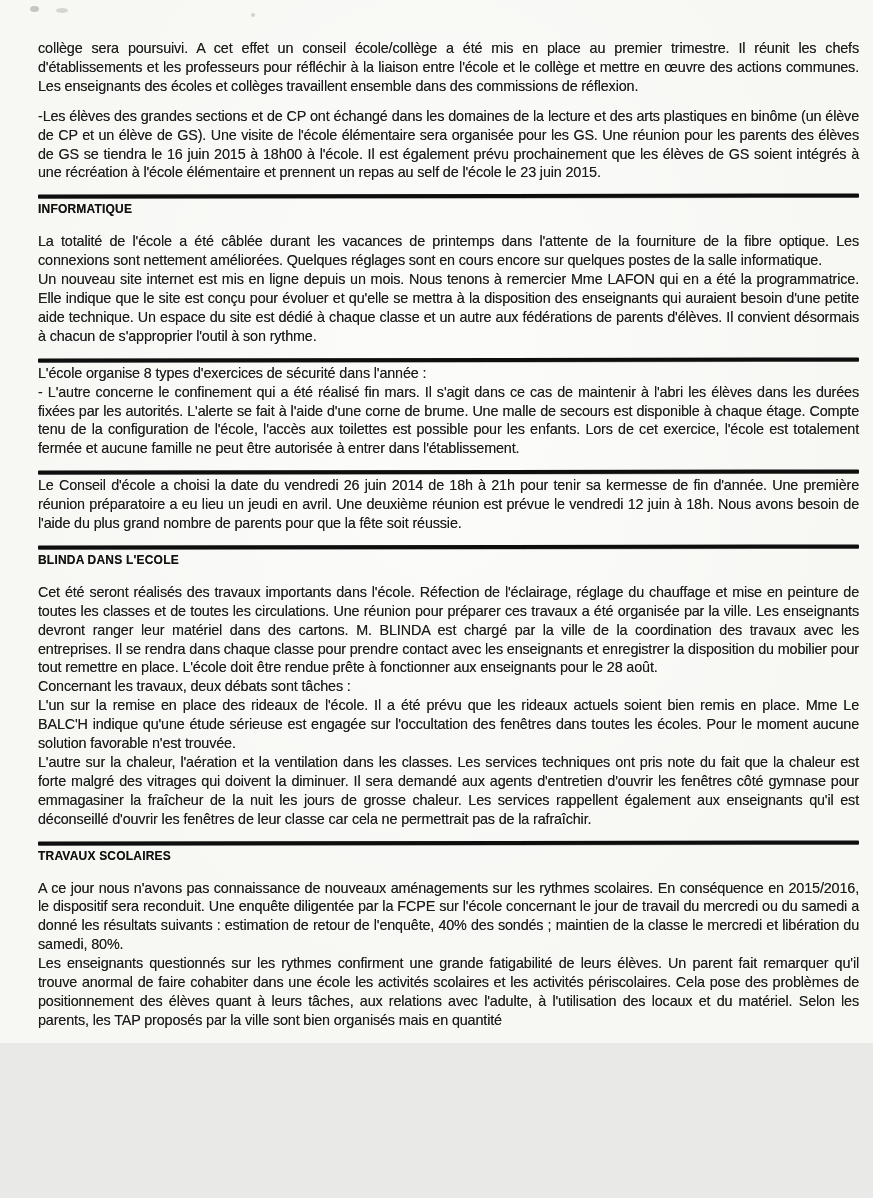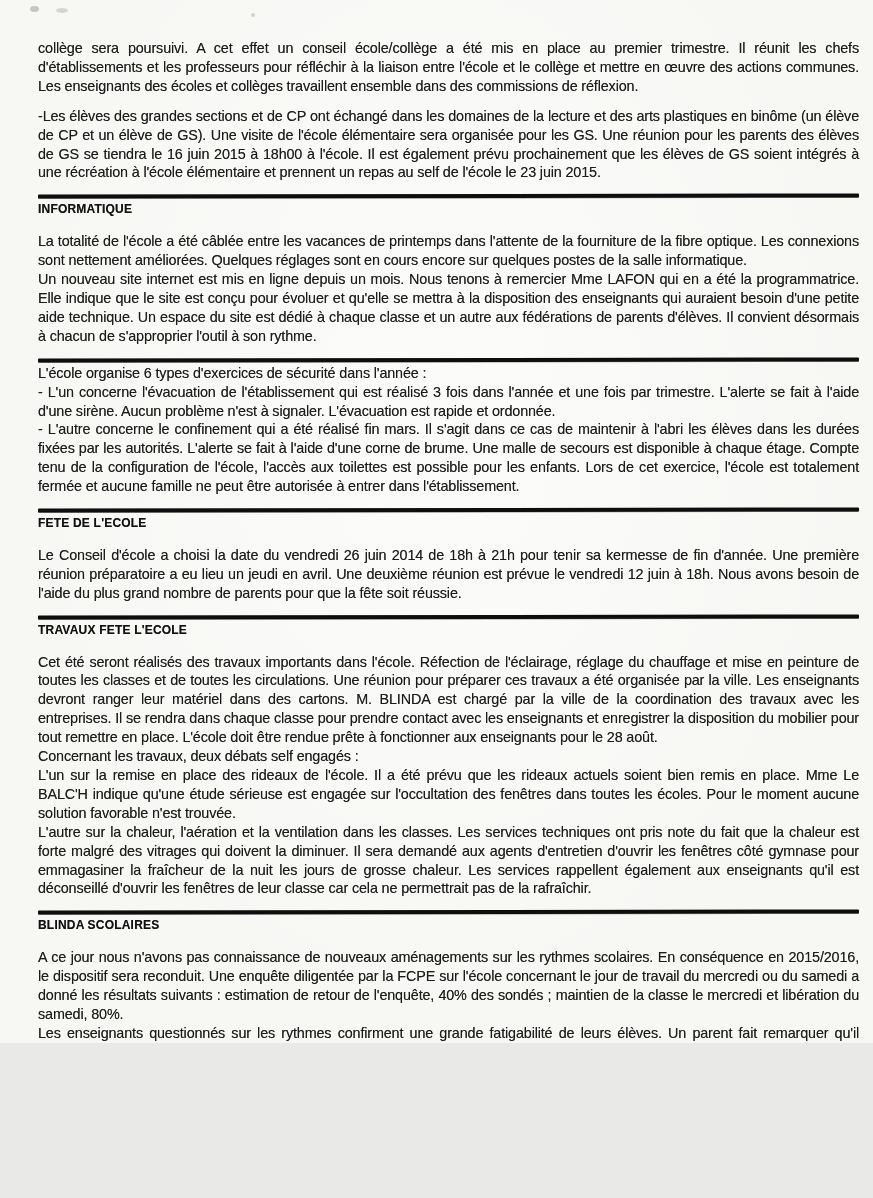--- a/index.html
+++ b/index.html
@@ -45,45 +45,43 @@
   <span class="speck s1"></span>
   <span class="speck s2"></span>
   <span class="speck s3"></span>
 
   <p class="para">collège sera poursuivi. A cet effet un conseil école/collège a été mis en place au premier trimestre. Il réunit les chefs d'établissements et les professeurs pour réfléchir à la liaison entre l'école et le collège et mettre en œuvre des actions communes. Les enseignants des écoles et collèges travaillent ensemble dans des commissions de réflexion.</p>
   <p class="para gap">-Les élèves des grandes sections et de CP ont échangé dans les domaines de la lecture et des arts plastiques en binôme (un élève de CP et un élève de GS). Une visite de l'école élémentaire sera organisée  pour les GS. Une réunion pour les parents des élèves de GS se tiendra le 16 juin 2015 à 18h00 à l'école. Il est également prévu prochainement que les élèves de GS soient intégrés à une récréation à l'école élémentaire et prennent un repas au self de l'école le 23 juin 2015.</p>
 
   <section class="doc-section">
     <div class="rule"></div>
     <h2 class="sec-title">INFORMATIQUE</h2>
-    <p class="para">La totalité de l'école a été câblée entre les vacances de printemps dans l'attente de la fourniture de la fibre optique. Les connexions sont nettement améliorées. Quelques réglages sont en cours encore sur quelques postes de la salle informatique.</p>
+    <p class="para">La totalité de l'école a été câblée durant les vacances de printemps dans l'attente de la fourniture de la fibre optique. Les connexions sont nettement améliorées. Quelques réglages sont en cours encore sur quelques postes de la salle informatique.</p>
     <p class="para">Un nouveau site internet est mis en ligne depuis un mois. Nous tenons à remercier Mme LAFON qui en a été la programmatrice. Elle indique que le site est conçu pour évoluer et qu'elle se mettra à la disposition des enseignants qui auraient besoin d'une petite aide technique. Un espace du site est dédié à chaque classe et un autre aux fédérations de parents d'élèves. Il convient désormais à chacun de s'approprier  l'outil  à son rythme.</p>
   </section>
 
   <section class="doc-section">
     <div class="rule"></div>
-    <p class="para">L'école organise 6 types d'exercices de sécurité dans l'année :</p>
-    <p class="para">- L'un concerne l'évacuation de l'établissement qui est réalisé 3 fois dans l'année et une fois par trimestre. L'alerte se fait à l'aide d'une sirène. Aucun problème n'est à signaler. L'évacuation est rapide et ordonnée.</p>
+    <p class="para">L'école organise 8 types d'exercices de sécurité dans l'année :</p>
     <p class="para">- L'autre concerne le confinement qui a été réalisé fin mars. Il s'agit dans ce cas de maintenir à l'abri les élèves dans les durées fixées par les autorités. L'alerte se fait à l'aide d'une corne de brume. Une malle de secours est disponible à chaque étage. Compte tenu de la configuration de l'école, l'accès aux toilettes est possible pour les enfants. Lors de cet exercice, l'école est totalement fermée et aucune famille ne peut être autorisée à entrer dans l'établissement.</p>
   </section>
 
   <section class="doc-section">
     <div class="rule"></div>
-    <h2 class="sec-title">FETE DE L'ECOLE</h2>
     <p class="para">Le Conseil d'école a choisi la date du vendredi 26 juin 2014 de 18h à 21h  pour tenir sa kermesse de fin d'année. Une première réunion préparatoire a eu lieu  un jeudi en avril. Une deuxième réunion est prévue le vendredi 12 juin à 18h. Nous avons besoin de l'aide du plus grand nombre de parents pour que la fête soit réussie.</p>
   </section>
 
   <section class="doc-section">
     <div class="rule"></div>
-    <h2 class="sec-title">TRAVAUX FETE L'ECOLE</h2>
+    <h2 class="sec-title">BLINDA DANS L'ECOLE</h2>
     <p class="para">Cet été seront réalisés des travaux importants dans l'école. Réfection de l'éclairage, réglage du chauffage et mise en peinture de toutes les classes et de toutes les circulations. Une réunion pour préparer ces travaux a été organisée par la ville. Les enseignants devront ranger leur matériel dans des cartons. M. BLINDA est chargé par la ville de la coordination des travaux avec les entreprises. Il se rendra dans chaque classe pour prendre contact avec les enseignants et enregistrer la disposition du mobilier pour tout remettre en place. L'école doit être rendue prête à fonctionner aux enseignants pour le 28 août.</p>
-    <p class="para">Concernant les travaux, deux débats self engagés :</p>
+    <p class="para">Concernant les travaux, deux débats sont tâches :</p>
     <p class="para">L'un sur la remise en place des rideaux de l'école. Il a été prévu que les rideaux actuels soient bien remis en place. Mme Le BALC'H indique qu'une étude sérieuse est engagée sur l'occultation des fenêtres dans toutes les écoles. Pour le moment aucune solution favorable n'est trouvée.</p>
     <p class="para">L'autre sur la chaleur, l'aération et la ventilation dans les classes. Les services techniques ont pris note du fait que la chaleur est forte malgré des vitrages qui doivent la diminuer. Il sera demandé aux agents d'entretien d'ouvrir les fenêtres côté gymnase pour emmagasiner la fraîcheur de la nuit les jours de grosse chaleur. Les services rappellent également aux enseignants qu'il est déconseillé d'ouvrir les fenêtres de leur classe car cela ne permettrait pas de la rafraîchir.</p>
   </section>
 
   <section class="doc-section">
     <div class="rule"></div>
-    <h2 class="sec-title">BLINDA SCOLAIRES</h2>
+    <h2 class="sec-title">TRAVAUX SCOLAIRES</h2>
     <p class="para">A ce jour nous n'avons pas connaissance de nouveaux aménagements sur les rythmes scolaires. En conséquence en 2015/2016, le dispositif sera reconduit. Une enquête diligentée par la FCPE sur l'école concernant le jour de travail du mercredi ou du samedi a donné les résultats suivants : estimation de retour de l'enquête, 40% des sondés ; maintien de la classe le mercredi et libération du samedi, 80%.</p>
     <p class="para">Les enseignants questionnés sur les rythmes confirment une grande fatigabilité de leurs élèves. Un parent fait remarquer qu'il trouve anormal de faire cohabiter dans une école les activités scolaires et les activités périscolaires. Cela pose des problèmes de positionnement des élèves quant à leurs tâches, aux relations avec l'adulte, à l'utilisation des locaux et du matériel. Selon les parents, les TAP proposés par la ville sont bien organisés mais en quantité</p>
   </section>
 </div>
 
 </body></html>

